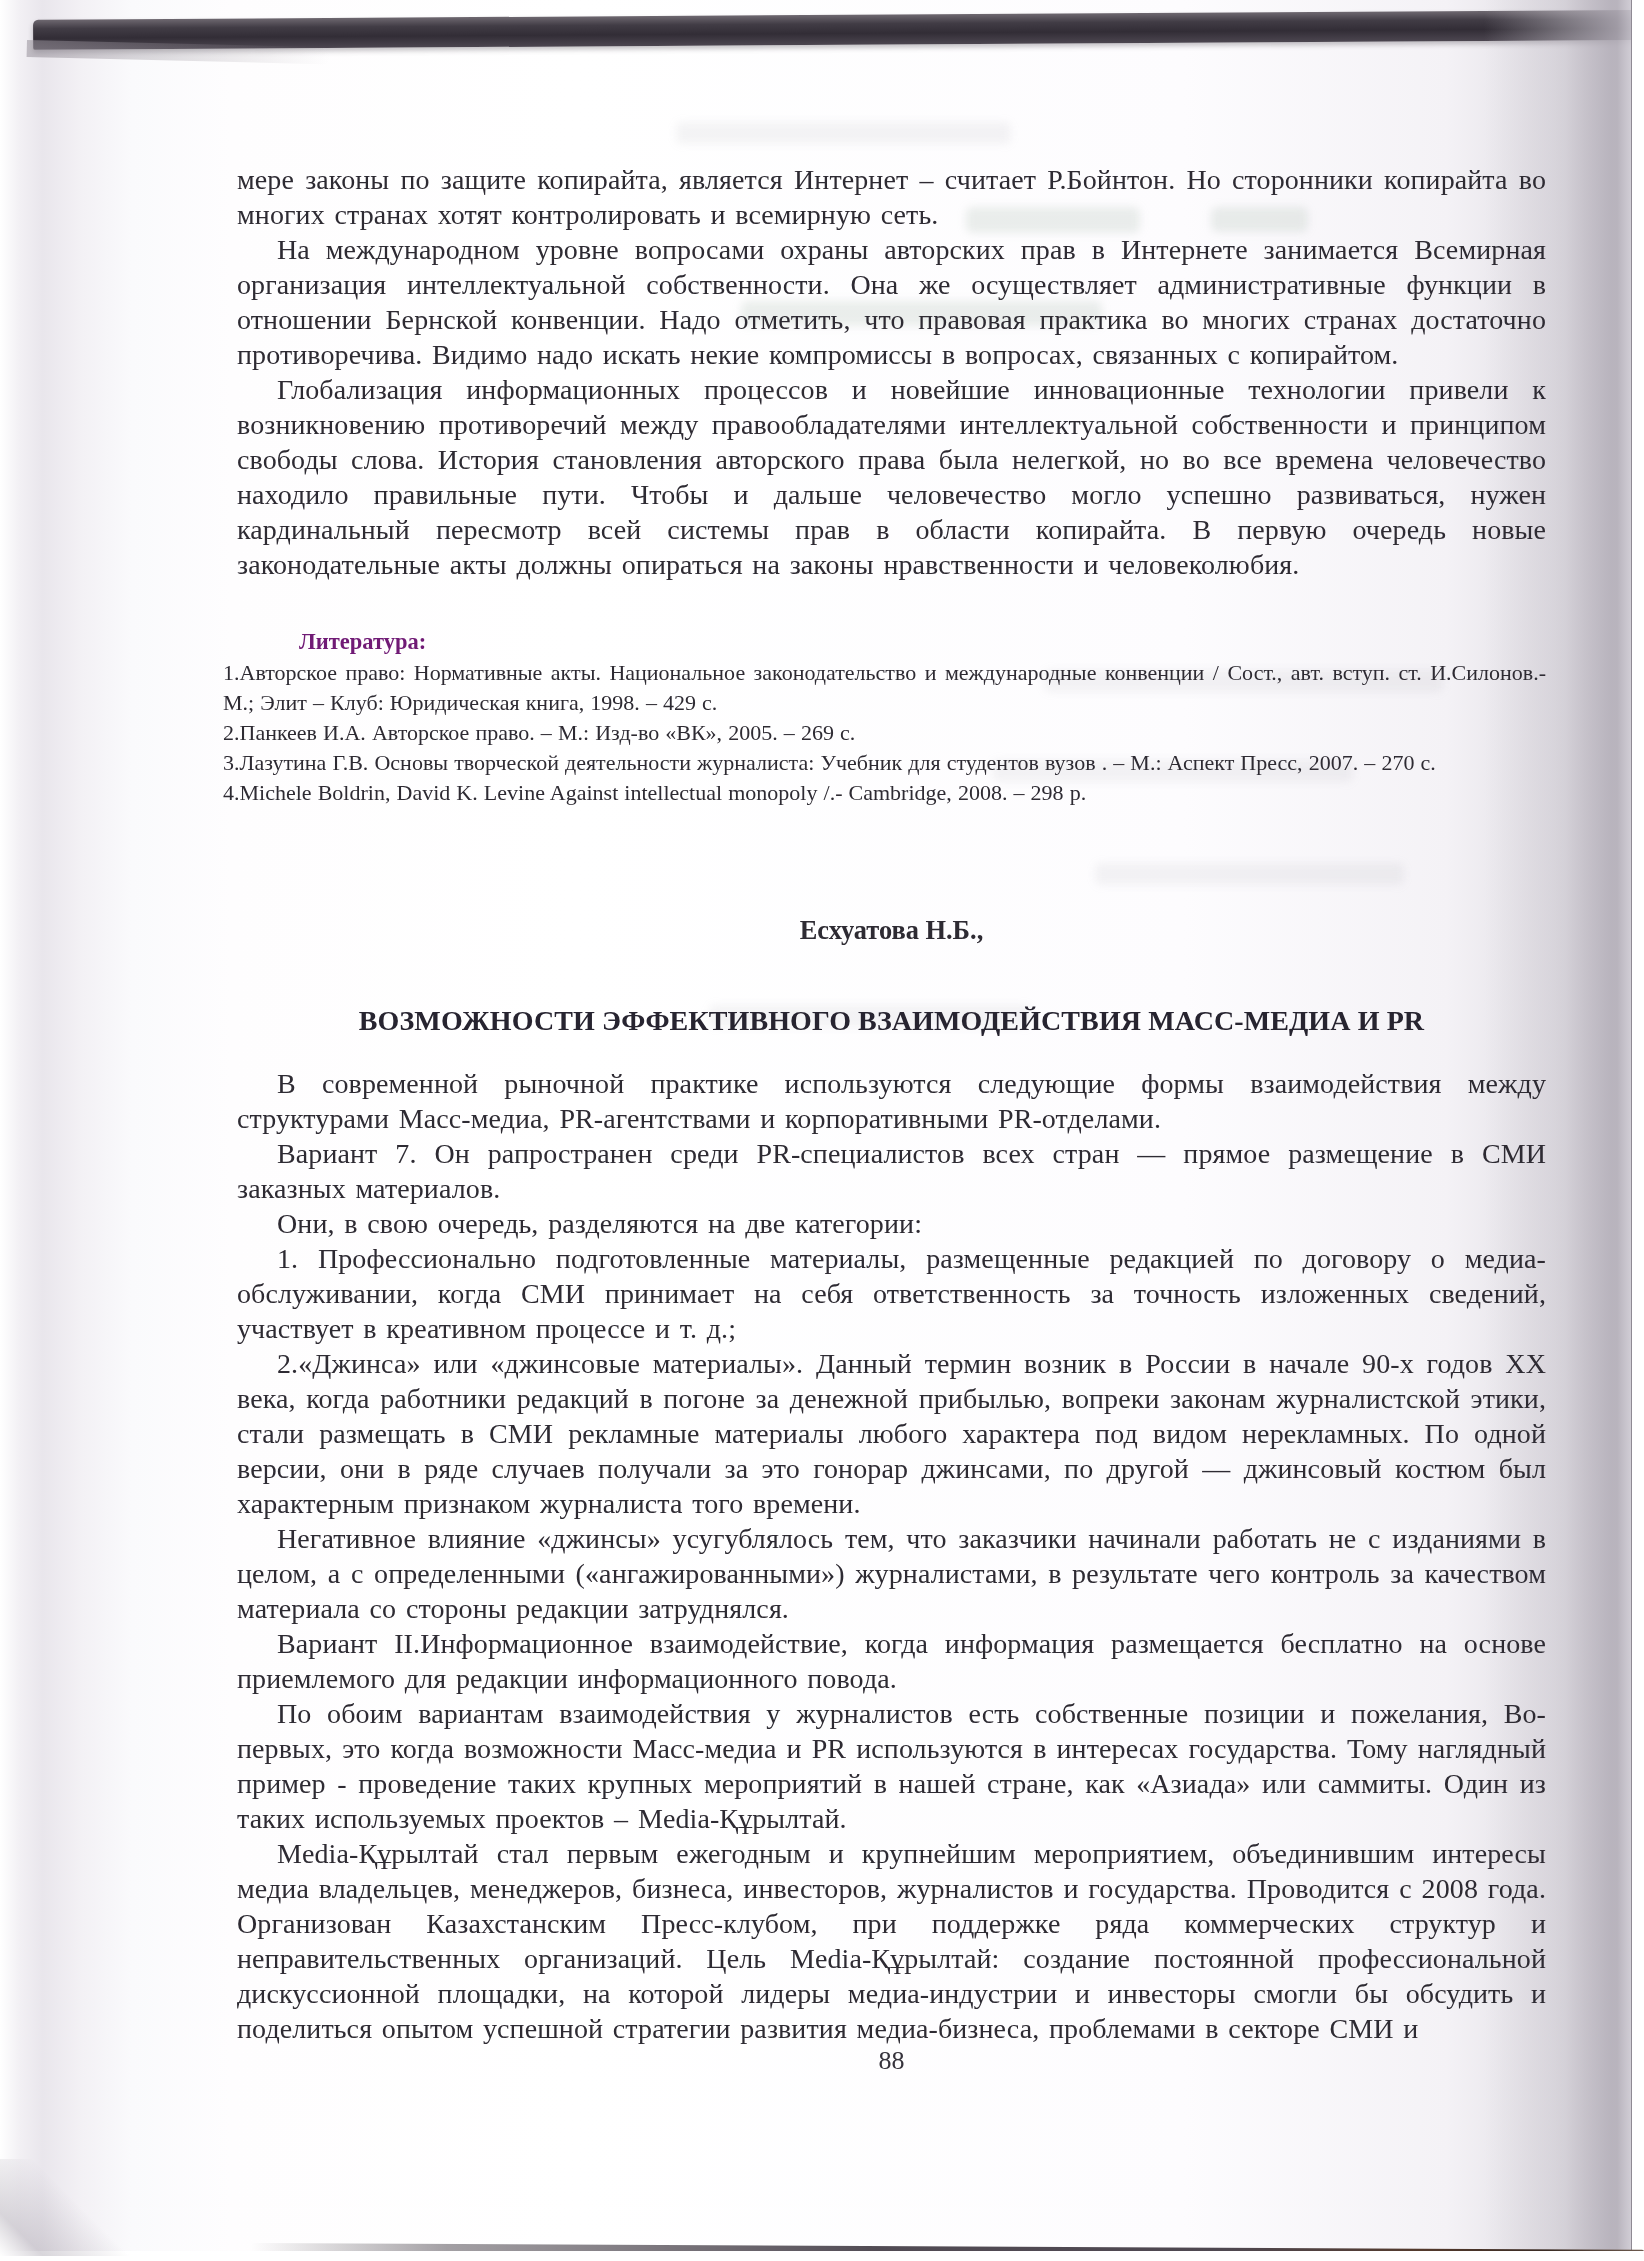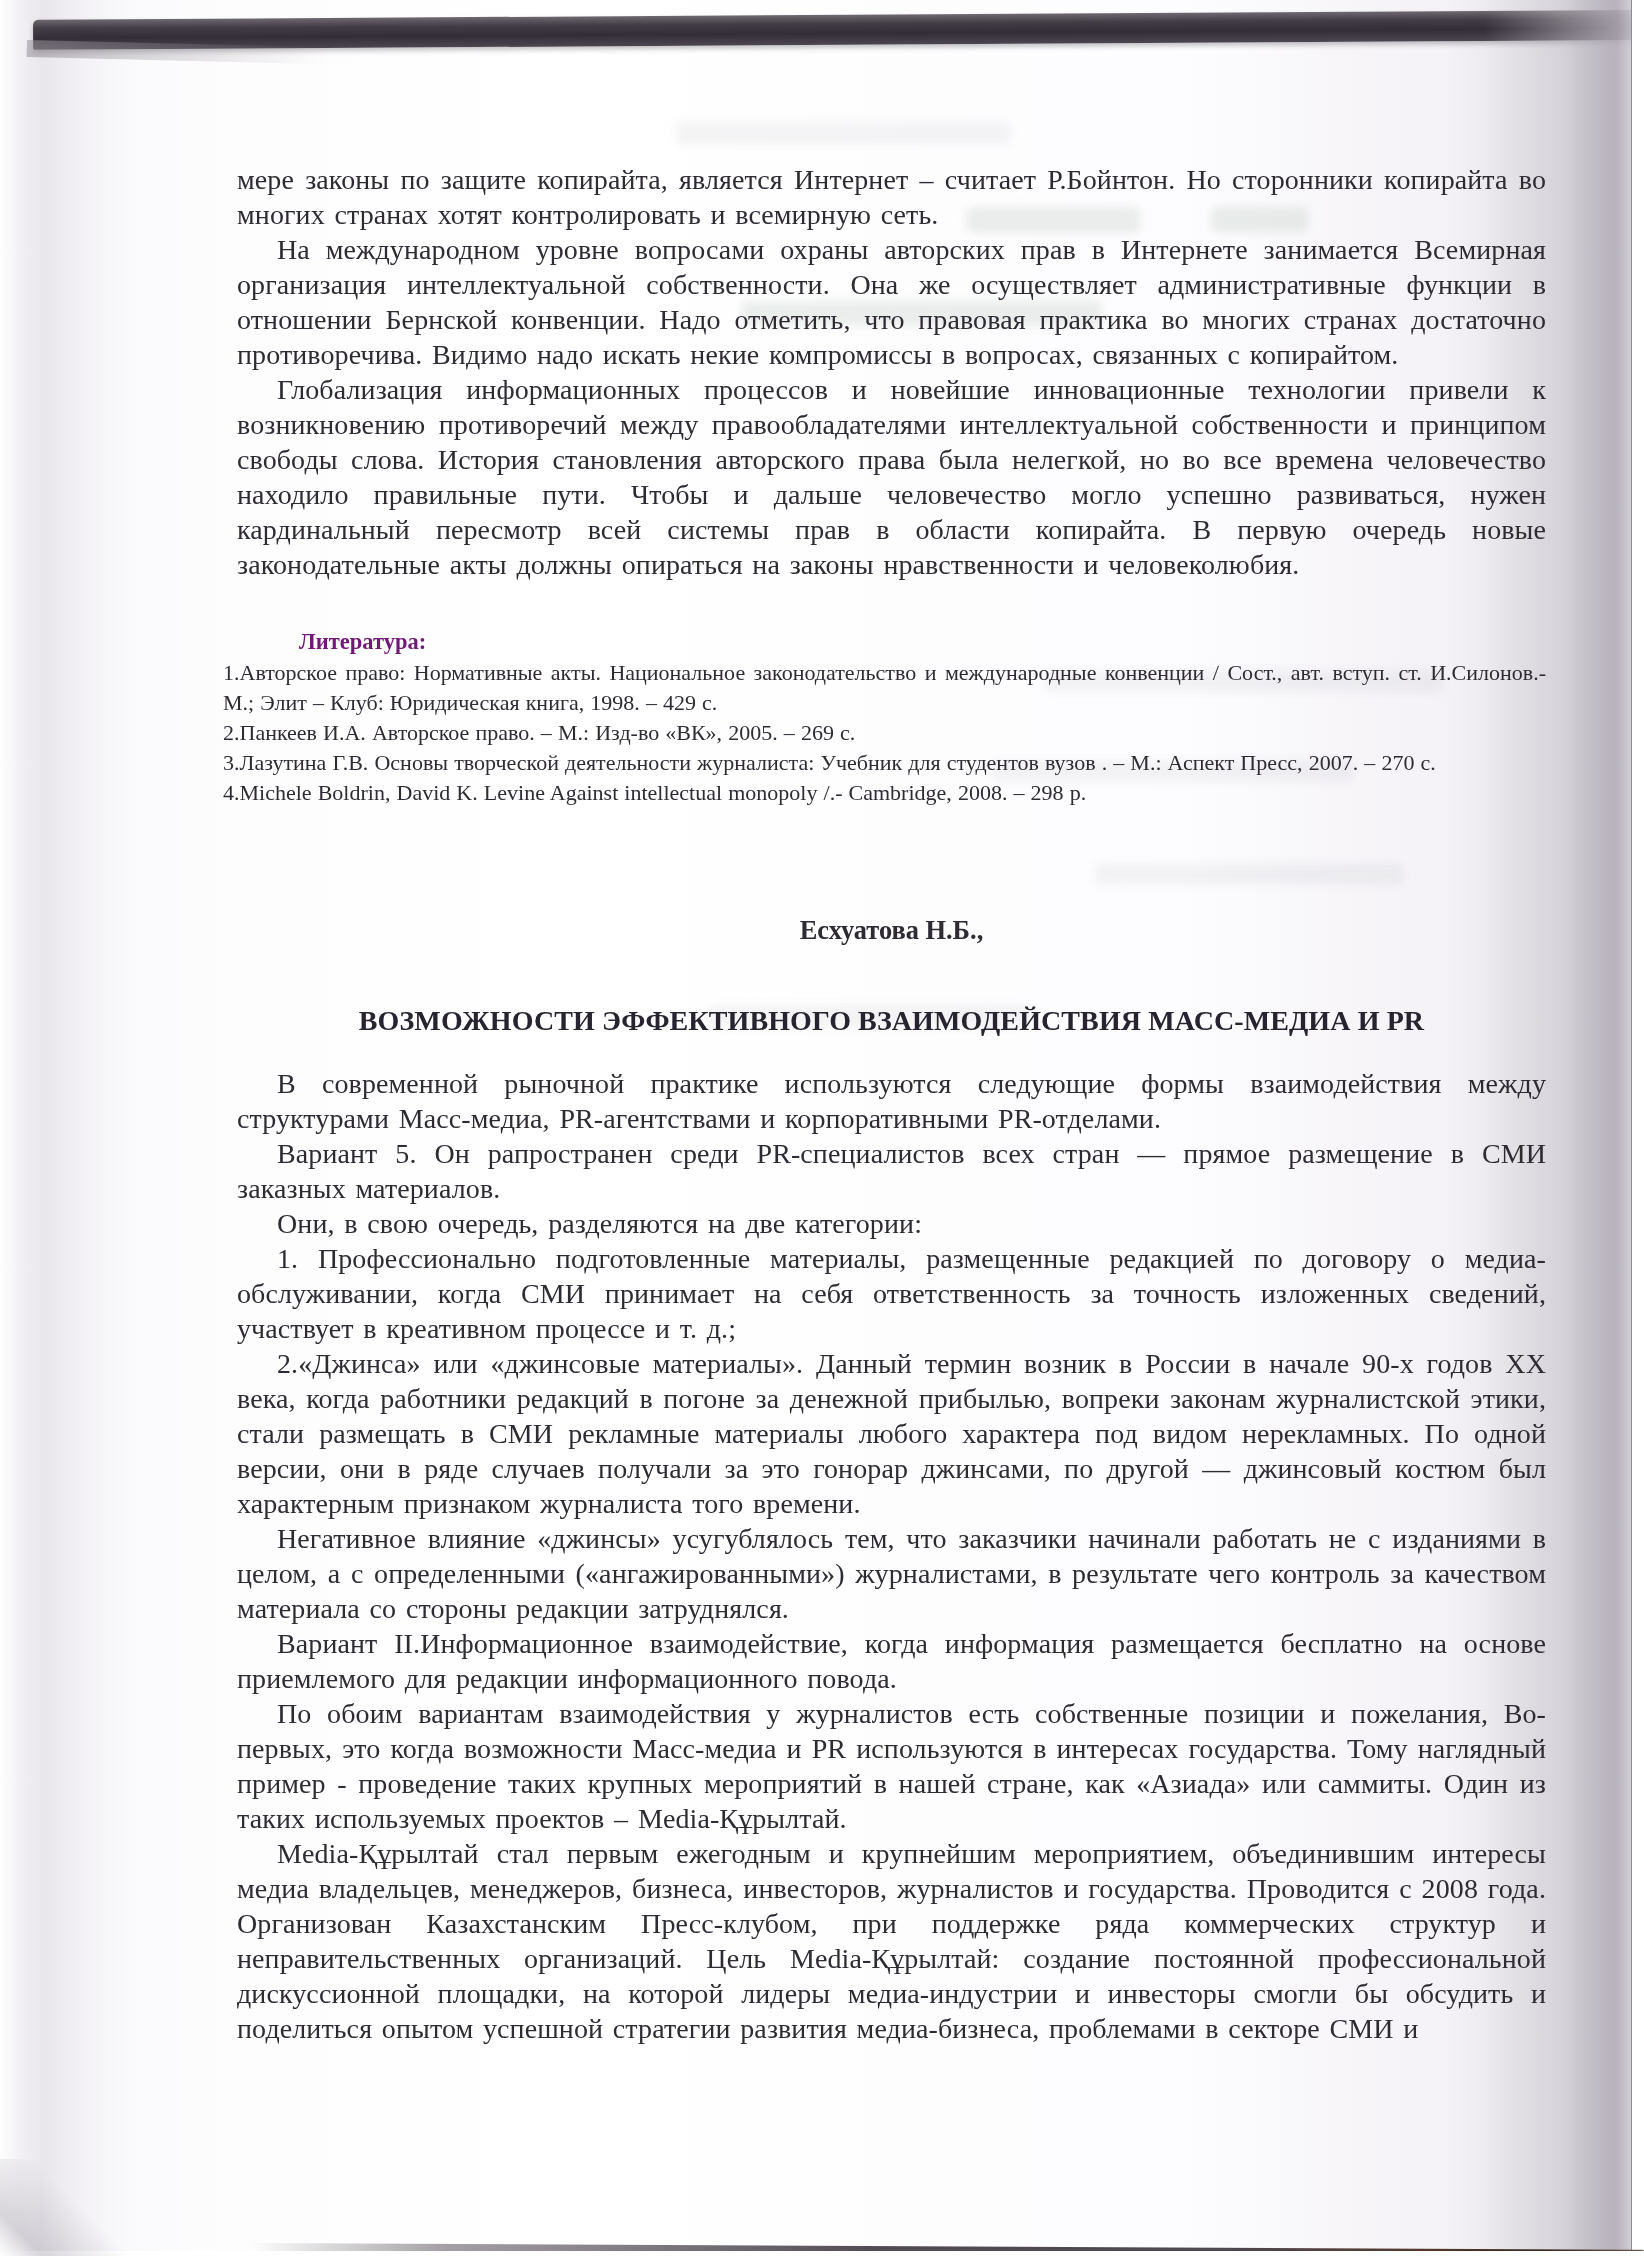--- a/index.html
+++ b/index.html
@@ -135,25 +135,26 @@
   </section>
 
   <section class="block sec-author" style="top:914px;">
     <p class="author-name">Есхуатова Н.Б.,</p>
   </section>
 
   <h2 class="block article-title" style="top:1005px;">ВОЗМОЖНОСТИ ЭФФЕКТИВНОГО ВЗАИМОДЕЙСТВИЯ МАСС-МЕДИА И PR</h2>
 
   <section class="block sec-body" style="top:1066px;">
     <p class="body-p">В современной рыночной практике используются следующие формы взаимодействия между структурами Масс-медиа, PR-агентствами и корпоративными PR-отделами.</p>
-    <p class="body-p">Вариант 5. Он рапространен среди PR-специалистов всех стран — прямое размещение в СМИ заказных материалов.</p>
+    <p class="body-p">Вариант 7. Он рапространен среди PR-специалистов всех стран — прямое размещение в СМИ заказных материалов.</p>
     <p class="body-p">Они, в свою очередь, разделяются на две категории:</p>
     <p class="body-p">1. Профессионально подготовленные материалы, размещенные редакцией по договору о медиа-обслуживании, когда СМИ принимает на себя ответственность за точность изложенных сведений, участвует в креативном процессе и т. д.;</p>
     <p class="body-p">2.«Джинса» или «джинсовые материалы». Данный термин возник в России в начале 90-х годов XX века, когда работники редакций в погоне за денежной прибылью, вопреки законам журналистской этики, стали размещать в СМИ рекламные материалы любого характера под видом нерекламных. По одной версии, они в ряде случаев получали за это гонорар джинсами, по другой — джинсовый костюм был характерным признаком журналиста того времени.</p>
     <p class="body-p">Негативное влияние «джинсы» усугублялось тем, что заказчики начинали работать не с изданиями в целом, а с определенными («ангажированными») журналистами, в результате чего контроль за качеством материала со стороны редакции затруднялся.</p>
     <p class="body-p">Вариант II.Информационное взаимодействие, когда информация размещается бесплатно на основе приемлемого для редакции информационного повода.</p>
     <p class="body-p">По обоим вариантам взаимодействия у журналистов есть собственные позиции и пожелания, Во-первых, это когда возможности Масс-медиа и PR используются в интересах государства. Тому наглядный пример - проведение таких крупных мероприятий в нашей стране, как «Азиада» или саммиты. Один из таких используемых проектов – Media-Құрылтай.</p>
     <p class="body-p">Media-Құрылтай стал первым ежегодным и крупнейшим мероприятием, объединившим интересы медиа владельцев, менеджеров, бизнеса, инвесторов, журналистов и государства. Проводится с 2008 года. Организован Казахстанским Пресс-клубом, при поддержке ряда коммерческих структур и неправительственных организаций. Цель Media-Құрылтай: создание постоянной профессиональной дискуссионной площадки, на которой лидеры медиа-индустрии и инвесторы смогли бы обсудить и поделиться опытом успешной стратегии развития медиа-бизнеса, проблемами в секторе СМИ и</p>
   </section>
 
+  <div class="block page-number" style="top:2046px;">88</div>
 
 </div>
 
 
 </body></html>

